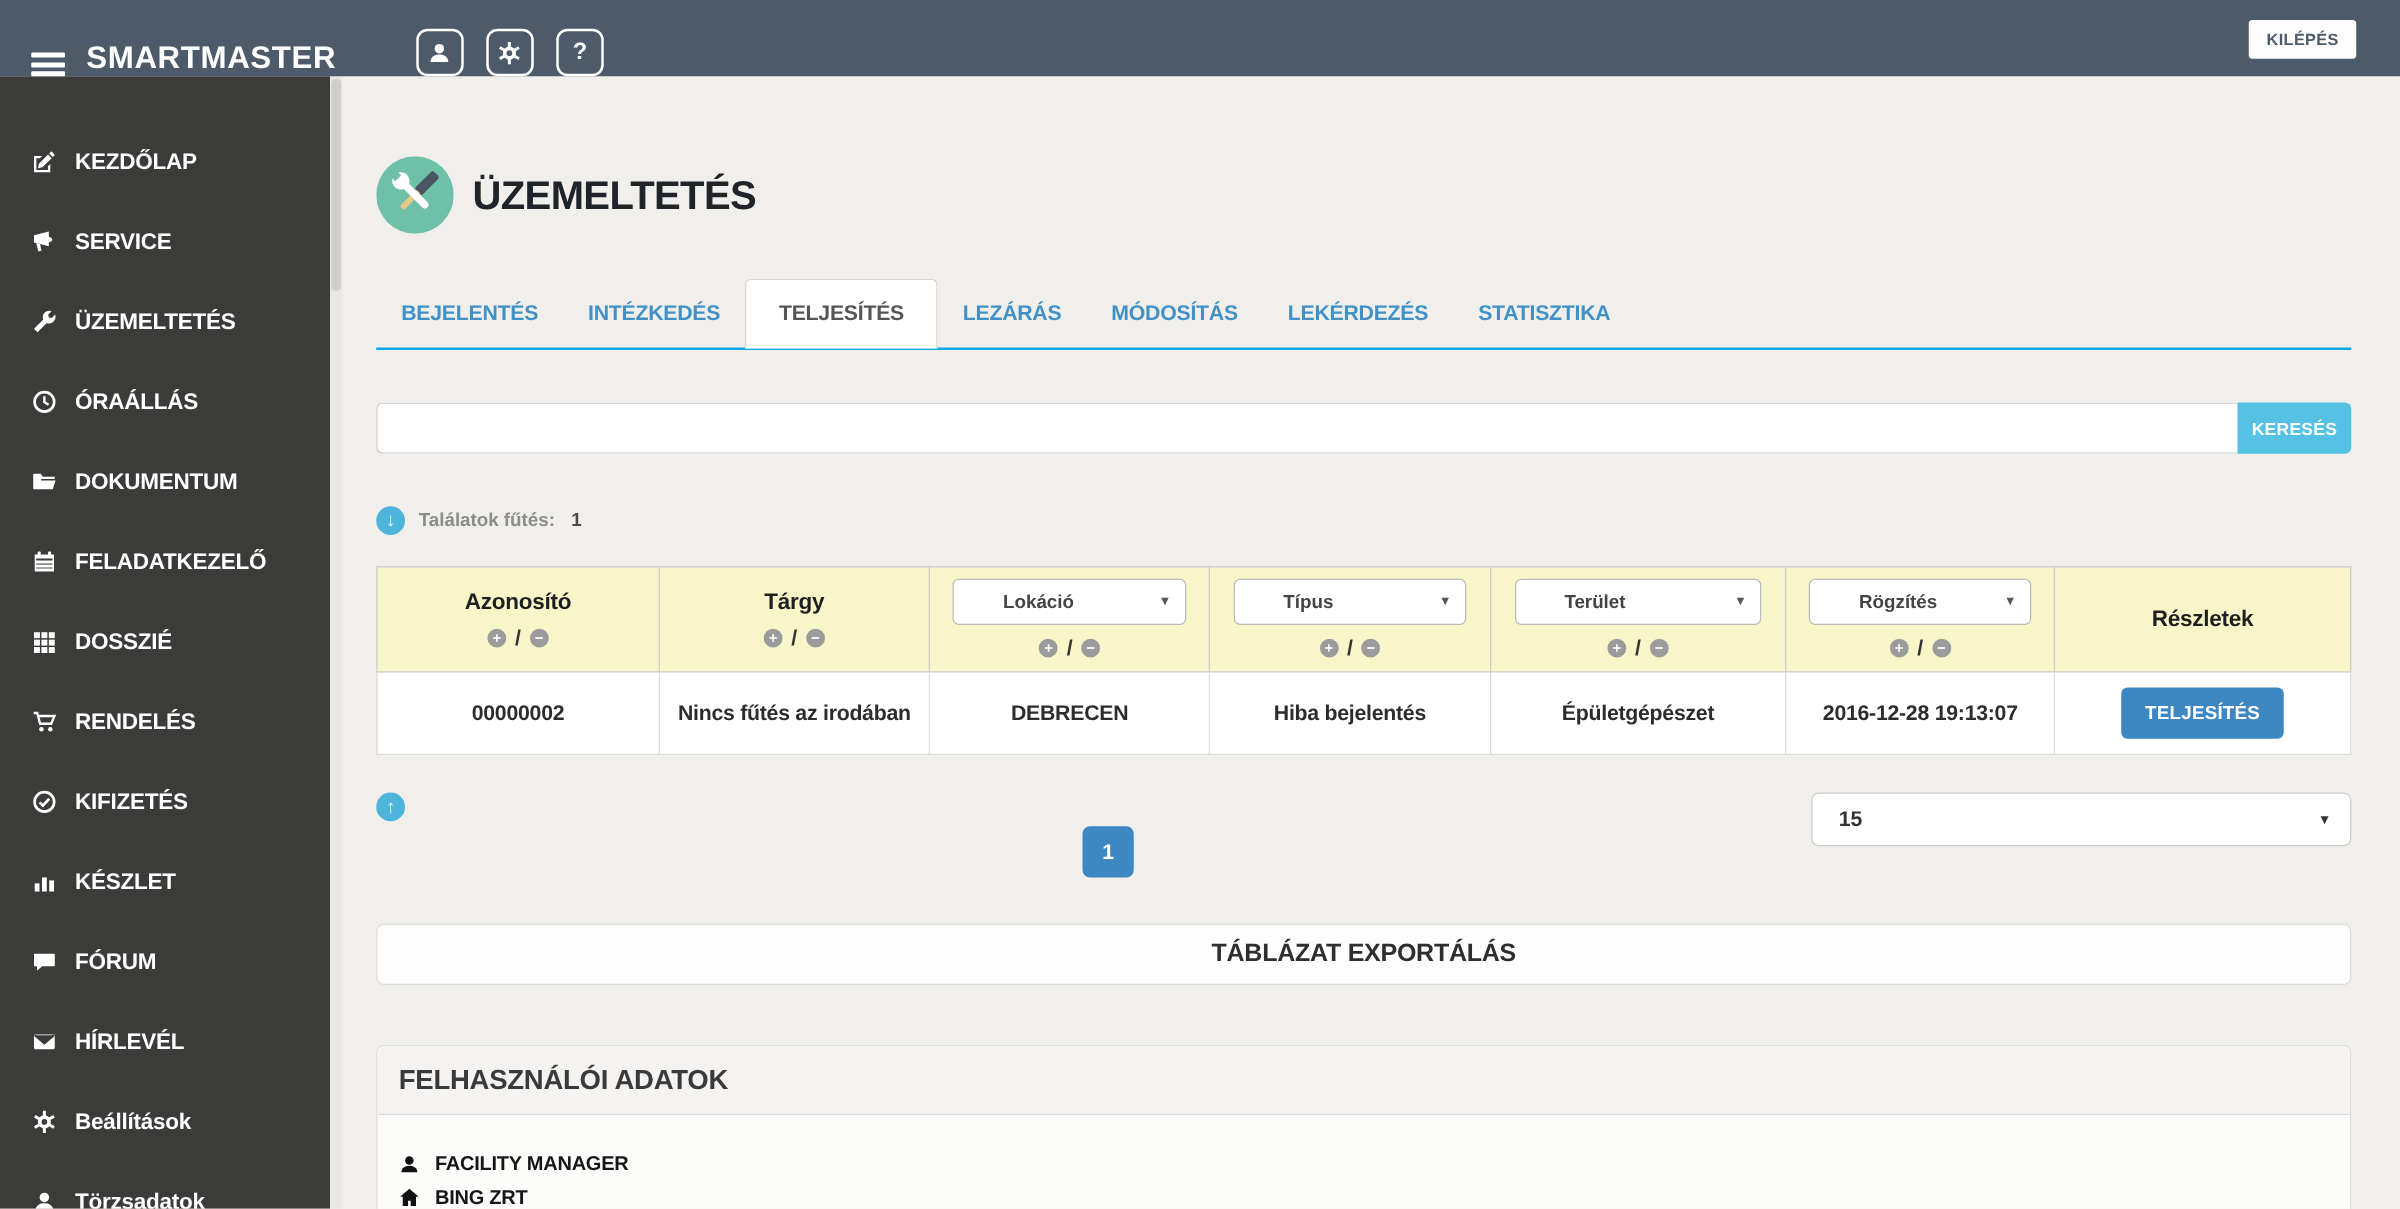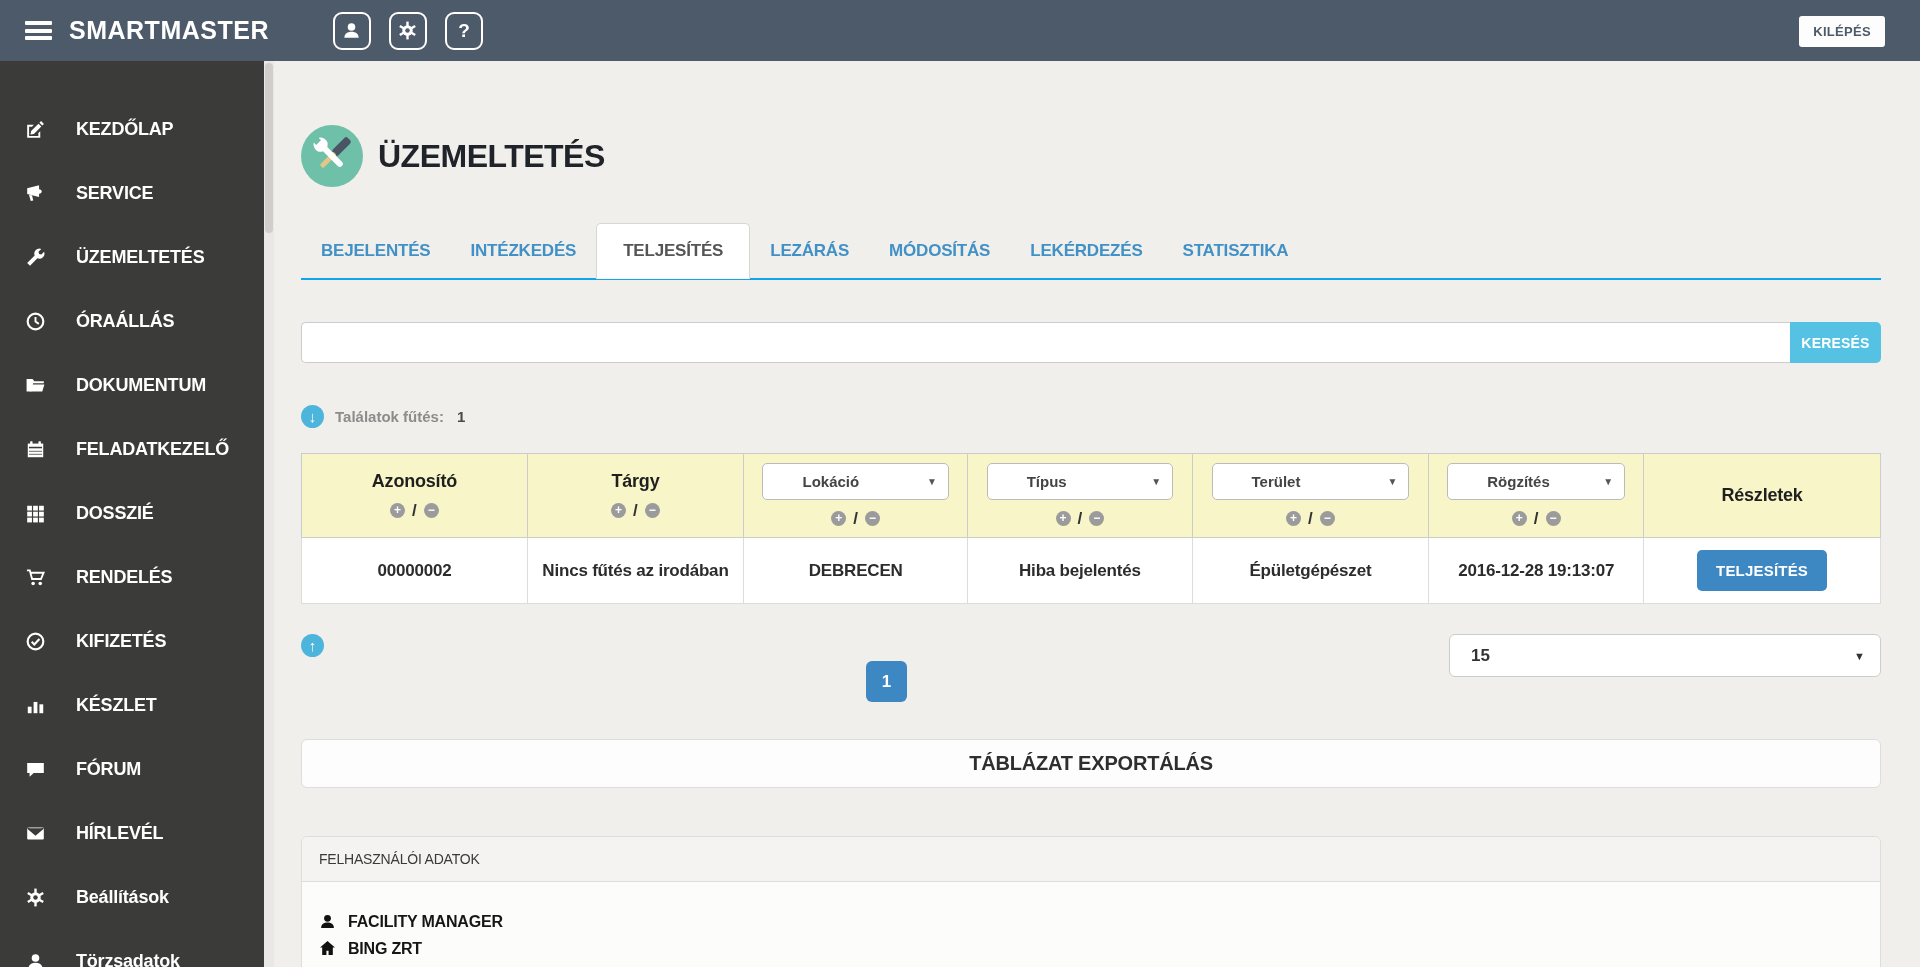--- a/index.html
+++ b/index.html
@@ -1,30 +1,30 @@
 <!DOCTYPE html>
 <html><head>
 <meta charset="utf-8">
 <style>
   * { margin:0; padding:0; box-sizing:border-box; }
   html,body { width:1920px; height:967px; overflow:hidden; font-family:"Liberation Sans", sans-serif; background:#f0efeb; }
 
   
-  .topbar { height:61px; background:#4d5a69; display:flex; align-items:center; position:relative; }
+  .topbar { height:61px; background:#4d5a69; display:flex; align-items:flex-end; position:relative; }
   .hamburger { width:27px; height:19px; margin-left:25px; display:flex; flex-direction:column; justify-content:space-between; cursor:pointer; }
   .hamburger span { height:4px; background:#fff; border-radius:1px; }
   .brand { color:#fff; font-size:25px; font-weight:700; letter-spacing:.5px; margin-left:17px; }
   .topbar-icons { display:flex; gap:18px; margin-left:64px; }
   .icon-btn { width:38px; height:38px; border:2px solid #fff; border-radius:9px; display:flex; align-items:center; justify-content:center; color:#fff; font-weight:700; font-size:19px; cursor:pointer; }
   .logout-btn { position:absolute; right:35px; top:16px; background:#fdfdfd; color:#4d5a69; border:none; border-radius:3px; font-weight:700; font-size:13px; letter-spacing:.3px; padding:8px 14px; cursor:pointer; }
 
   
   .shell { display:flex; height:906px; }
   .sidebar { width:264px; background:#3b3b3a; padding-top:36px; flex-shrink:0; }
-  .side-item { display:flex; align-items:center; gap:31px; padding:0 0 0 26px; height:64px; color:#fff; cursor:pointer; }
+  .side-item { display:flex; align-items:center; gap:15px; padding:0 0 0 26px; height:64px; color:#fff; cursor:pointer; }
   .side-item .lbl { font-size:18px; font-weight:700; letter-spacing:-0.2px; }
   .side-icon { width:19px; height:19px; flex-shrink:0; display:flex; }
   .side-icon svg { width:19px; height:19px; }
   .scrollstrip { width:10px; background:#e9e8e6; flex-shrink:0; }
   .scrollstrip .thumb { width:8px; height:170px; margin:2px auto 0; background:#cfcecb; border-radius:4px; }
 
   .main { flex:1; padding:0 39px 0 27px; background:#f0efeb; }
 
   
   .page-head { display:flex; align-items:center; gap:15px; margin-top:64px; }
@@ -66,21 +66,21 @@
   .page-btn { margin-top:27px; width:41px; height:41px; background:#3d87c3; color:#fff; border:none; border-radius:6px; font-size:17px; font-weight:700; cursor:pointer; }
   .size-select { width:432px; height:43px; background:#fff; border:1px solid #ccc; border-radius:6px; display:flex; align-items:center; padding:0 15px 0 21px; cursor:pointer; }
   .size-select .sel-txt { flex:1; text-align:left; font-size:17px; font-weight:700; color:#333; }
   .size-select .caret { font-size:11px; color:#333; }
 
   
   .export-btn { width:100%; margin-top:37px; height:49px; background:#fdfdfd; border:1px solid #ddd; border-radius:6px; font-size:20px; font-weight:800; color:#2e2e2e; letter-spacing:-0.2px; cursor:pointer; }
 
   
   .panel { margin-top:48px; border:1px solid #ddd; border-radius:6px; background:#fcfcfb; }
-  .panel-head { background:#f4f3f1; border-bottom:1px solid #ddd; border-radius:6px 6px 0 0; padding:14px 17px; font-size:14px; font-weight:400; color:#3a3a3a; letter-spacing:-0.2px; }
+  .panel-head { background:#f4f3f1; border-bottom:1px solid #ddd; border-radius:6px 6px 0 0; padding:14px 17px; font-size:22px; font-weight:700; color:#3a3a3a; letter-spacing:-0.2px; }
   .panel-body { padding:26px 17px 20px; }
   .info-line { display:flex; align-items:center; gap:12px; height:27px; }
   .info-line .itxt { font-size:16px; font-weight:800; color:#161616; letter-spacing:-0.2px; }
   .info-icon { width:17px; height:17px; display:flex; }
   .info-icon svg { width:17px; height:17px; }
 
   .hole-top { fill:#4d5a69; }
   .hole-side { fill:#3b3b3a; }
 </style>
 </head>

